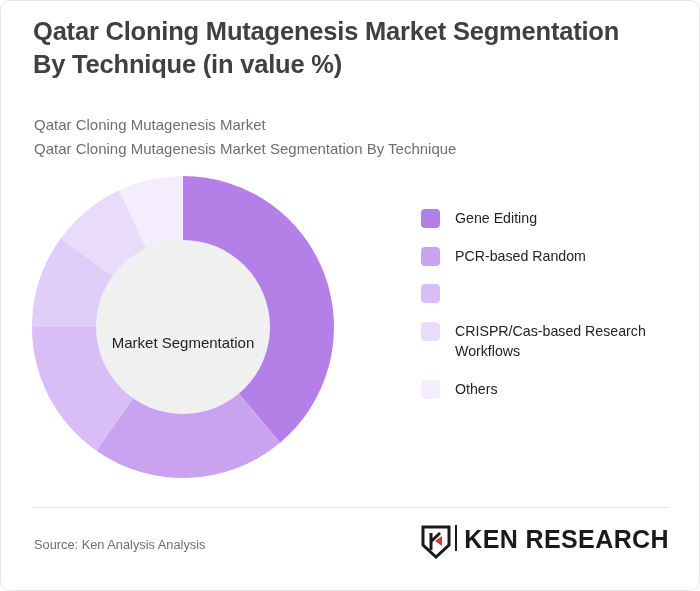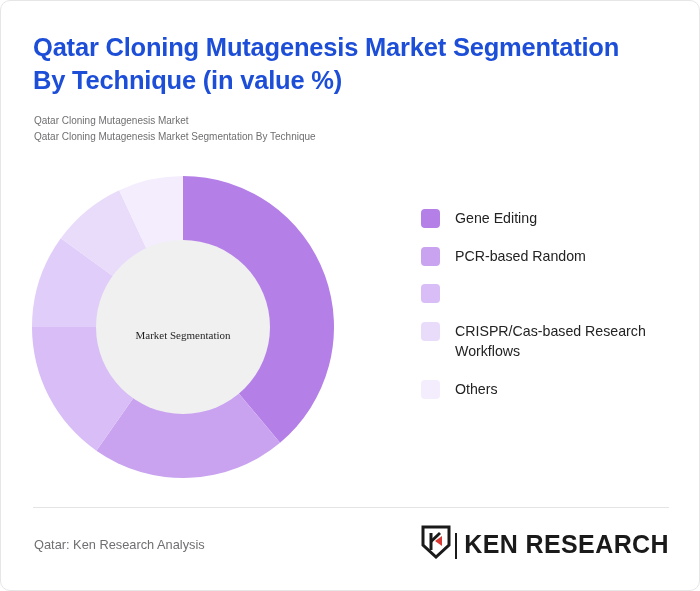--- a/index.html
+++ b/index.html
@@ -19,36 +19,36 @@
     width: 700px;
     height: 591px;
     background: #ffffff;
     border: 1px solid #e6e6e6;
     border-radius: 10px;
     padding: 0;
   }
   .title {
     position: absolute;
     left: 32px;
-    top: 30px;
+    top: 14px;
     width: 625px;
     font-size: 25.5px;
     font-weight: bold;
     line-height: 1.28;
-    color: #1d4ed8;
+    color: #404040;
     letter-spacing: -0.2px;
   }
   .subtitle-block {
     position: absolute;
     left: 33px;
     top: 112px;
     width: 620px;
   }
   .subtitle {
-    font-size: 10px;
+    font-size: 15px;
     color: #6f6f72;
     line-height: 1.62;
   }
   .chart-area {
     position: absolute;
     left: 0;
     top: 165px;
     width: 700px;
     height: 330px;
   }
@@ -60,30 +60,29 @@
     height: 302px;
   }
   .donut-svg {
     display: block;
     width: 302px;
     height: 302px;
   }
   .center-label {
     position: absolute;
     left: 0;
-    top: 8px;
+    top: 15px;
     width: 302px;
     height: 302px;
     display: flex;
     align-items: center;
     justify-content: center;
-    font-size: 11px;
+    font-size: 15px;
     color: #1f1f1f;
     pointer-events: none;
-    font-family: Liberation Serif, serif;
   }
   .legend {
     position: absolute;
     left: 420px;
     top: 42px;
     width: 260px;
   }
   .legend-item {
     display: flex;
     align-items: flex-start;
@@ -117,21 +116,21 @@
     top: 536px;
     font-size: 12.8px;
     color: #6f6f72;
   }
   .logo {
     position: absolute;
     right: 30px;
     top: 524px;
     height: 34px;
     display: flex;
-    align-items: flex-end;
+    align-items: flex-start;
   }
   .logo-mark {
     width: 30px;
     height: 34px;
     margin-right: 4px;
   }
   .logo-bar {
     width: 2px;
     height: 26px;
     background: #1a1a1a;
@@ -193,21 +192,21 @@
         <div class="legend-item">
           <span class="legend-swatch" style="background: rgb(244, 237, 253);"></span>
           <span class="legend-label">Others</span>
         </div>
       </div>
 
   </div>
 
   <div class="divider"></div>
 
-  <div class="source">Qatar: Ken Research Analysis</div>
+  <div class="source">Source: Ken Analysis Analysis</div>
 
   <div class="logo">
     <svg class="logo-mark" viewBox="0 0 30 34">
       <path d="M2 2 H28 V20 L15 32 L2 20 Z" fill="none" stroke="#1a1a1a" stroke-width="3"></path>
       <path d="M10 8 V25" stroke="#1a1a1a" stroke-width="3" fill="none"></path>
       <path d="M10 16.5 L19 8" stroke="#1a1a1a" stroke-width="3" fill="none"></path>
       <path d="M21 11 L21 21 L14 16 Z" fill="#d93a33"></path>
     </svg>
     <div class="logo-bar"></div>
     <div class="logo-text">KEN RESEARCH</div>

